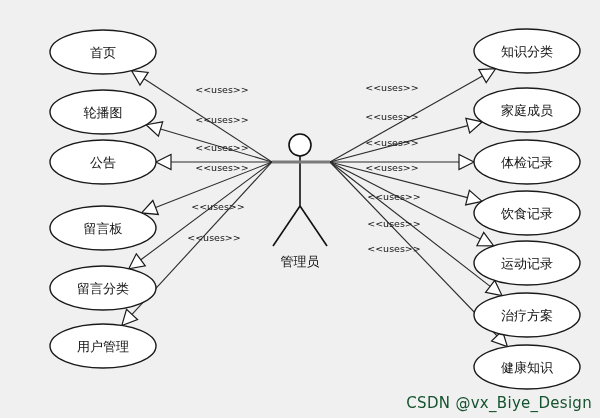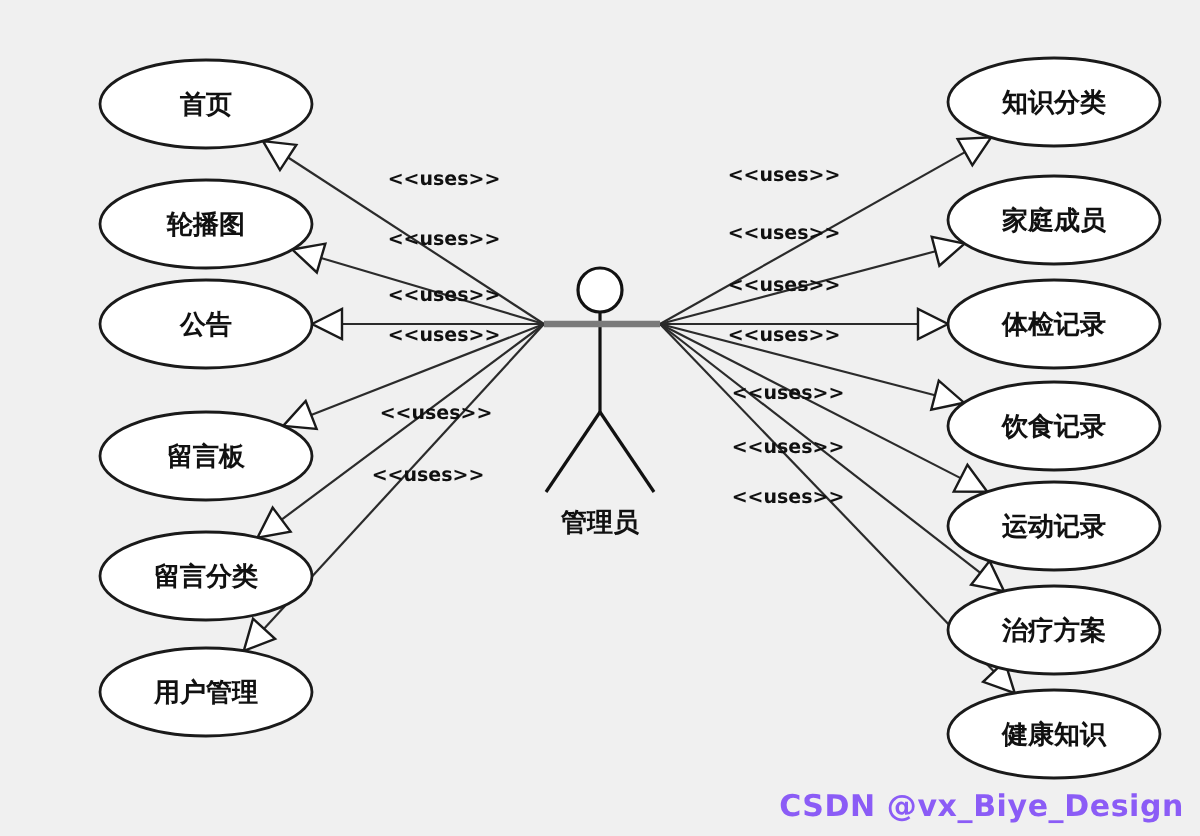--- a/index.html
+++ b/index.html
@@ -11,21 +11,20 @@
     height: 418px;
     background: #f0f0f0;
     font-family: "DejaVu Sans", "Liberation Sans", sans-serif;
     overflow: hidden;
   }
   #diagram-root {
     position: relative;
     width: 600px;
     height: 418px;
     background: #f0f0f0;
-    font-weight: bold;
   }
   svg#usecase-svg {
     position: absolute;
     left: 0;
     top: 0;
     width: 600px;
     height: 418px;
   }
   .uc-ellipse {
     fill: #ffffff;
@@ -79,21 +78,21 @@
     fill: #111111;
     text-anchor: middle;
     dominant-baseline: middle;
   }
   .watermark {
     position: absolute;
     right: 8px;
     bottom: 6px;
     font-family: "DejaVu Sans", "Liberation Sans", sans-serif;
     font-size: 15px;
-    color: #8b5cf6;
+    color: #14532d;
     letter-spacing: 0.3px;
     white-space: nowrap;
     user-select: none;
   }
 </style>
 </head>
 <body>
 
 <div id="diagram-root">
 

